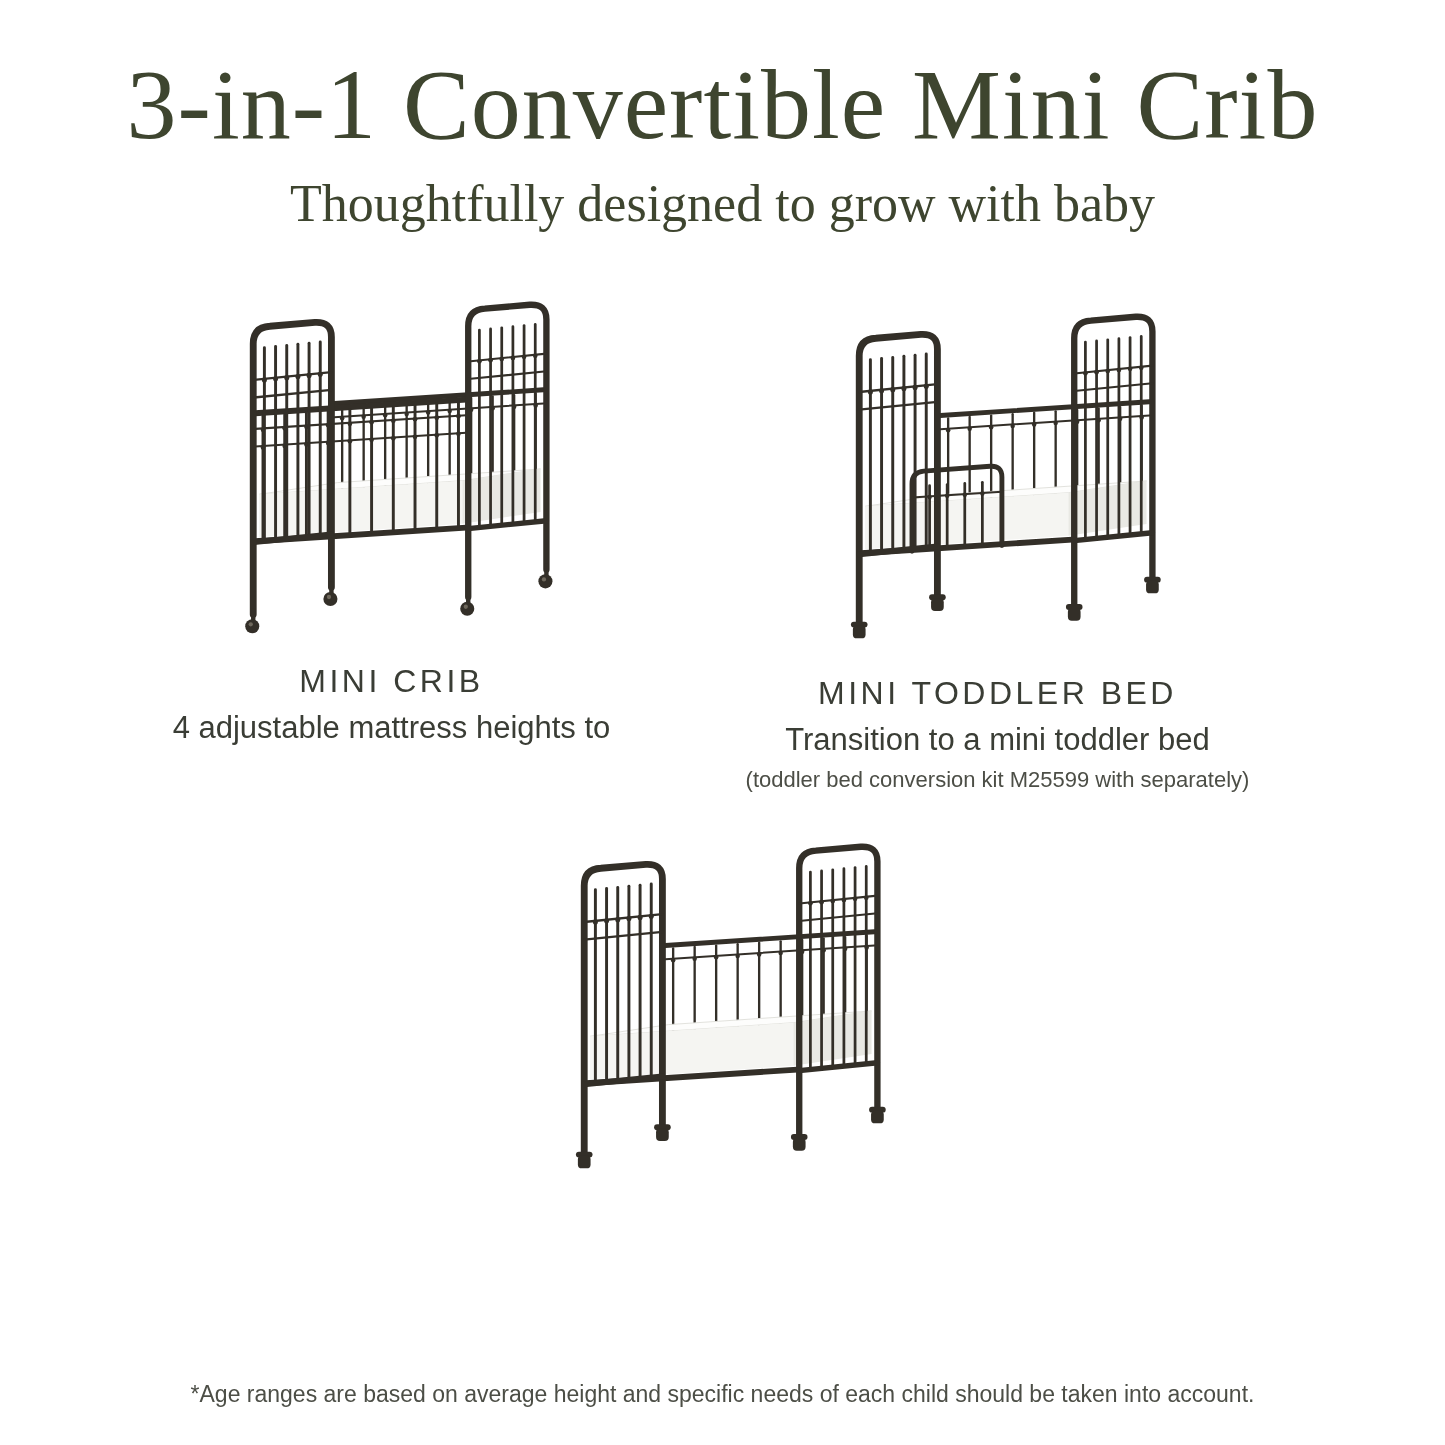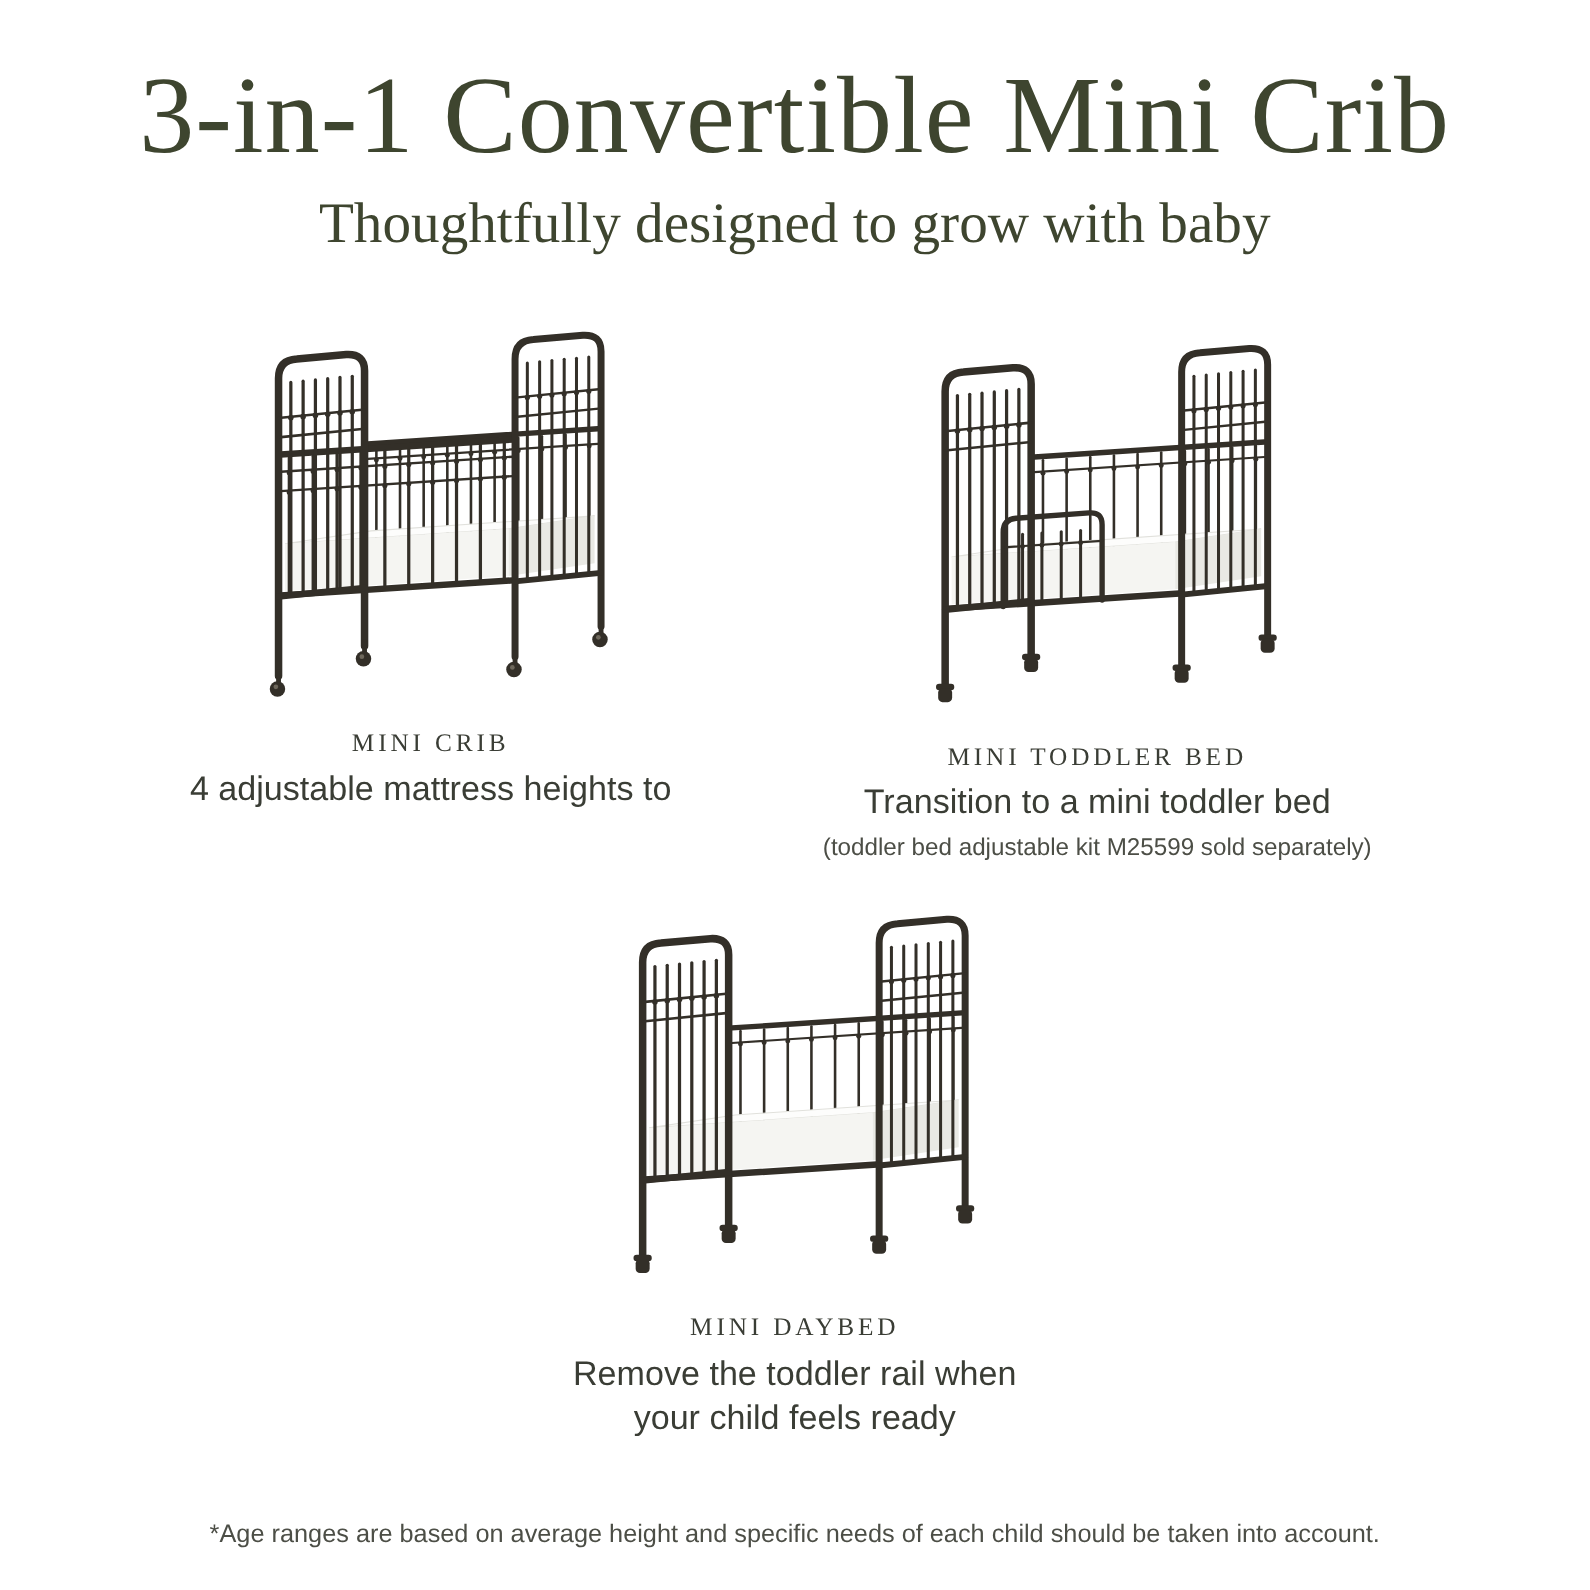--- a/index.html
+++ b/index.html
@@ -34,27 +34,26 @@
     text-align: center;
     white-space: nowrap;
   }
   .row { display: flex; justify-content: center; align-items: flex-start; }
   .row1 { margin-top: 52px; gap: 14px; transform: translateX(-22px); }
   .row2 { margin-top: 22px; }
   .card { display: flex; flex-direction: column; align-items: center; width: 580px; }
   .crib-svg { width: 430px; height: 362px; display: block; }
   .card-label {
     margin-top: 14px;
-    font-size: 23px;
+    font-size: 32px;
     line-height: 1.2;
     letter-spacing: 3.5px;
     color: var(--body, #3a3d35);
     text-align: left;
     white-space: nowrap;
-    font-family: Liberation Serif, serif;
   }
   .card-desc {
     margin-top: 8px;
     font-size: 31px;
     line-height: 1.3;
     color: var(--body, #3a3d35);
     text-align: center;
   }
   .card-note {
     margin-top: 6px;
@@ -275,21 +274,21 @@
           <rect x="289.5" y="313" width="17" height="6" rx="3" fill="#332f28"></rect>
           <rect x="291.5" y="317" width="13" height="13" rx="4" fill="#332f28"></rect>
           <rect x="369.5" y="285" width="17" height="6" rx="3" fill="#332f28"></rect>
           <rect x="371.5" y="289" width="13" height="13" rx="4" fill="#332f28"></rect>
         </svg>
       <figcaption style="display:flex;flex-direction:column;align-items:center;">
         <div class="card-label">MINI TODDLER BED</div>
         <div class="card-desc">
           <span>Transition to a mini toddler bed</span><br>
         </div>
-        <div class="card-note">(toddler bed adjustable kit M25599 sold separately)</div>
+        <div class="card-note">(toddler bed conversion kit M25599 with separately)</div>
       </figcaption>
     </figure>
 
   </div>
 
   <div class="row row2">
 
     <figure class="card" style="margin:0;">
       <svg class="crib-svg" viewBox="0 0 440 370">
           <line x1="161" y1="120" x2="375" y2="106" stroke="#332f28" stroke-width="5" stroke-linecap="round"></line>
@@ -352,26 +351,19 @@
           <line x1="78" y1="262" x2="158" y2="254" stroke="#332f28" stroke-width="6" stroke-linecap="round"></line>
           <rect x="69.5" y="331" width="17" height="6" rx="3" fill="#332f28"></rect>
           <rect x="71.5" y="335" width="13" height="13" rx="4" fill="#332f28"></rect>
           <rect x="149.5" y="303" width="17" height="6" rx="3" fill="#332f28"></rect>
           <rect x="151.5" y="307" width="13" height="13" rx="4" fill="#332f28"></rect>
           <rect x="289.5" y="313" width="17" height="6" rx="3" fill="#332f28"></rect>
           <rect x="291.5" y="317" width="13" height="13" rx="4" fill="#332f28"></rect>
           <rect x="369.5" y="285" width="17" height="6" rx="3" fill="#332f28"></rect>
           <rect x="371.5" y="289" width="13" height="13" rx="4" fill="#332f28"></rect>
         </svg>
-      <figcaption style="display:flex;flex-direction:column;align-items:center;">
-        <div class="card-label">MINI DAYBED</div>
-        <div class="card-desc">
-          <span>Remove the toddler rail when</span><br>
-          <span>your child feels ready</span>
-        </div>
-      </figcaption>
     </figure>
 
   </div>
 
   <div class="footnote">*Age ranges are based on average height and specific needs of each child should be taken into account.</div>
 
 </div>
 
 </body></html>

